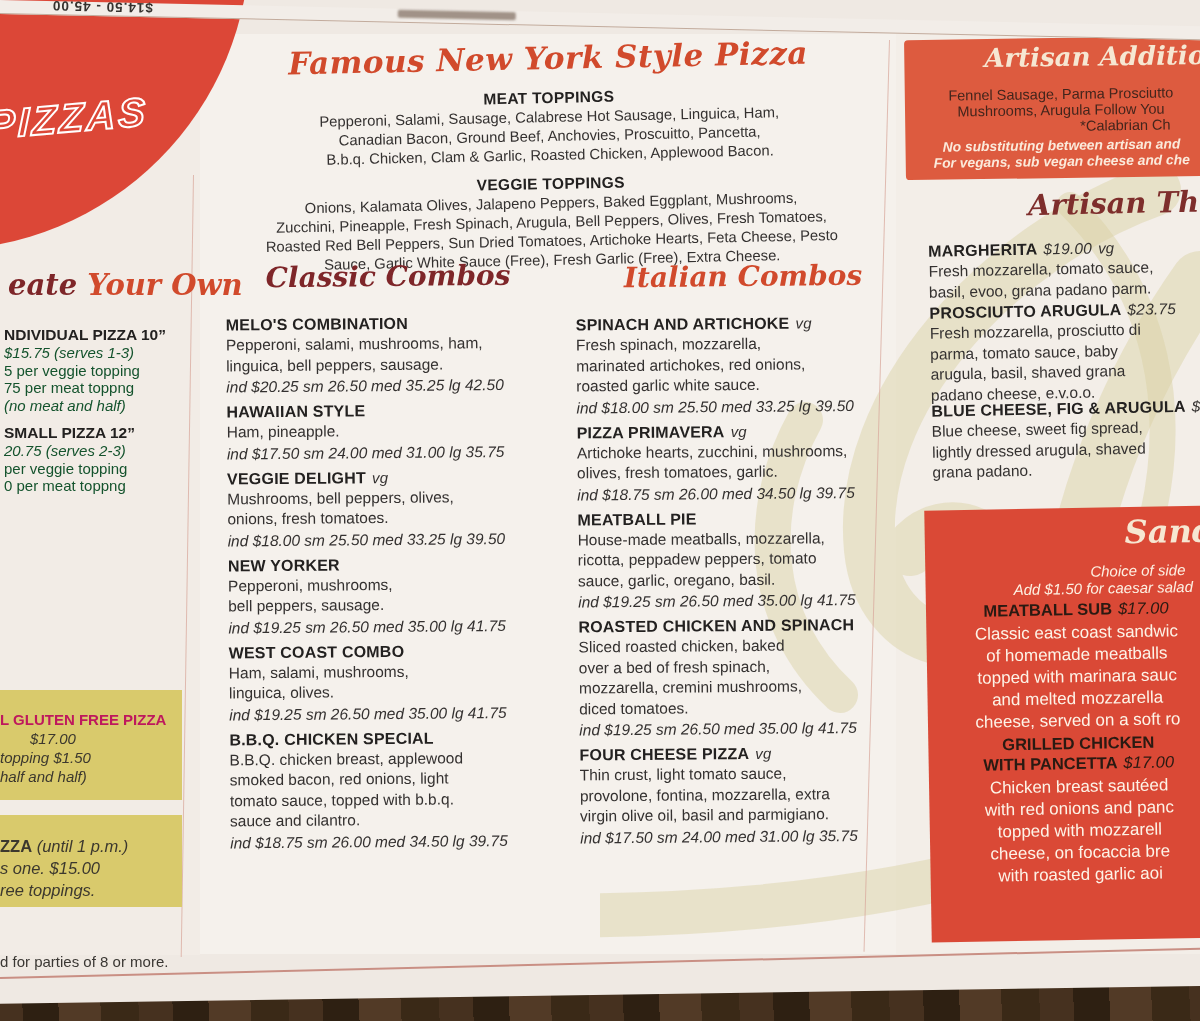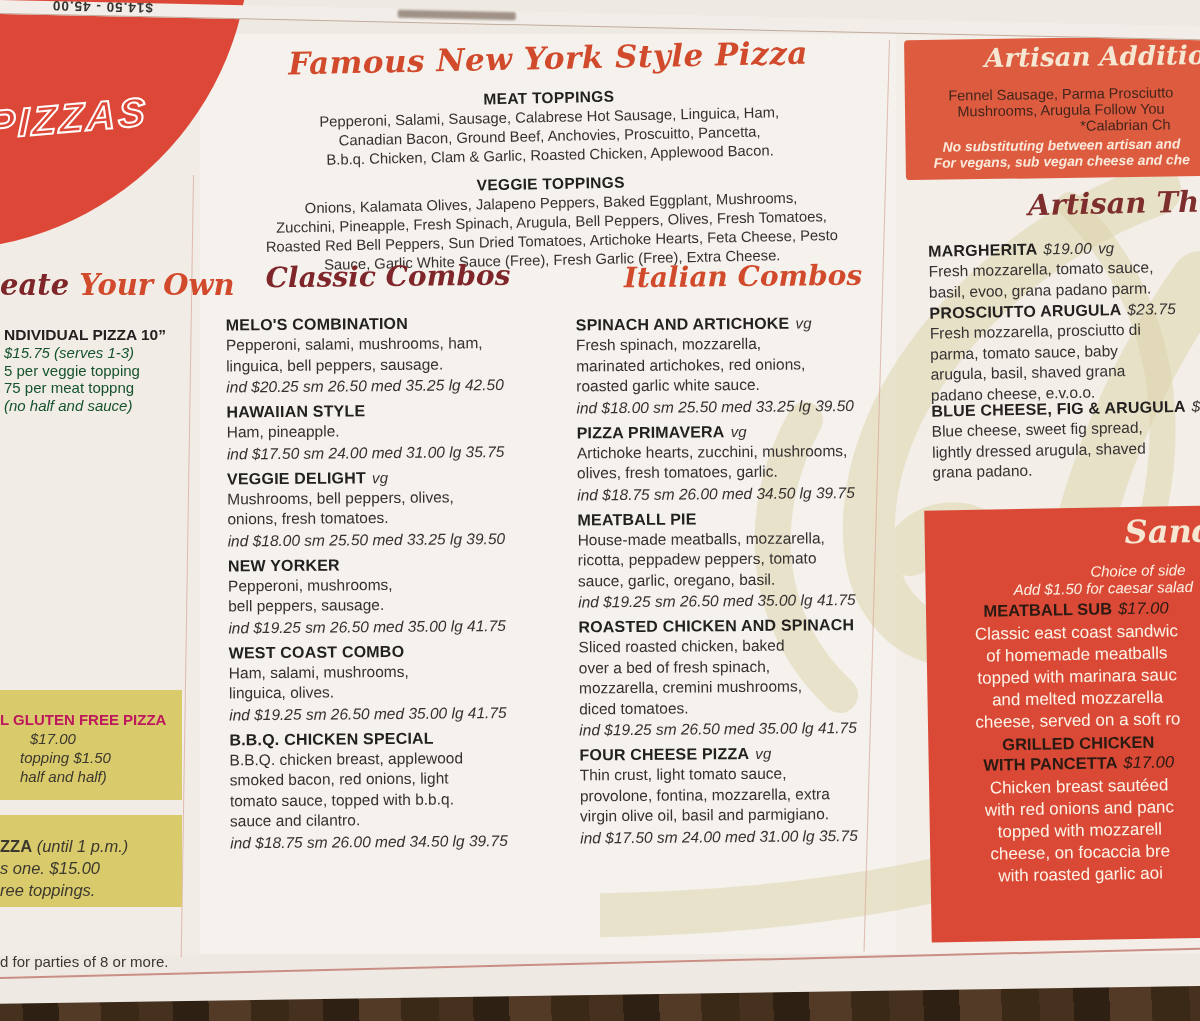--- a/index.html
+++ b/index.html
@@ -43,21 +43,21 @@
   .vg{font-style:italic;font-weight:400;font-size:15px;margin-left:6px;color:#343130;}
   .col{position:absolute;}
   .m-item{margin-bottom:4px;}
   
   .cyo-item{position:absolute;left:4px;width:195px;}
   .cyo-name{font-size:15.5px;font-weight:700;color:#232120;line-height:18px;}
   .cyo-line{font-size:15px;line-height:17.5px;color:#14532d;}
   .it{font-style:italic;}
   .ybox{position:absolute;left:-12px;width:182px;background:#d9ca6c;color:#3c382e;padding:20px 0 0 12px;}
   .ybox .b{font-weight:700;font-size:15px;color:#be185d;line-height:19px;}
-  .ybox .l{font-size:15px;font-style:italic;line-height:19px;padding-left:20px;}
+  .ybox .l{font-size:15px;font-style:italic;line-height:19px;}
   .lunchbox .l2{font-size:16.5px;line-height:22px;font-style:italic;}
   
   .abox{position:absolute;left:905px;top:38px;width:312px;height:140px;background:#dd5b3f;border-radius:4px;
     transform:rotate(-0.8deg);color:#43251c;}
   .abox-title{position:absolute;left:80px;top:4px;font-size:26px;color:#f6e7d2;white-space:nowrap;}
   .abox-line{position:absolute;width:100%;text-align:center;font-size:14.5px;line-height:16px;font-weight:500;}
   .abox-note{position:absolute;width:100%;text-align:center;font-size:13.8px;font-style:italic;font-weight:700;color:#fbeadb;}
   
   .athin{position:absolute;left:928px;width:285px;transform:rotate(-1.1deg);}
   
@@ -108,30 +108,36 @@
     <div class="top-line">Canadian Bacon, Ground Beef, Anchovies, Proscuitto, Pancetta,</div>
     <div class="top-line">B.b.q. Chicken, Clam &amp; Garlic, Roasted Chicken, Applewood Bacon.</div>
     <div class="top-head" style="margin-top:11px">VEGGIE TOPPINGS</div>
     <div class="top-line">Onions, Kalamata Olives, Jalapeno Peppers, Baked Eggplant, Mushrooms,</div>
     <div class="top-line">Zucchini, Pineapple, Fresh Spinach, Arugula, Bell Peppers, Olives, Fresh Tomatoes,</div>
     <div class="top-line">Roasted Red Bell Peppers, Sun Dried Tomatoes, Artichoke Hearts, Feta Cheese, Pesto</div>
     <div class="top-line">Sauce, Garlic White Sauce (Free), Fresh Garlic (Free), Extra Cheese.</div>
   </section>
 
   <section class="col" style="left:0;top:0;width:200px;height:1021px;">
-    <div class="script" style="position:absolute;left:0;top:268px;font-size:29px;white-space:nowrap;">
+    <div class="script" style="position:absolute;left:8px;top:268px;font-size:29px;white-space:nowrap;">
       <span style="color:#7e2629">eate</span>
       <span style="color:#d14a2c">Your Own</span>
     </div>
     <div class="cyo-item" style="top:326px">
       <div class="cyo-name">NDIVIDUAL PIZZA 10”</div>
       <div class="cyo-line it">$15.75 (serves 1-3)</div>
       <div class="cyo-line">5 per veggie topping</div>
       <div class="cyo-line">75  per meat toppng</div>
-      <div class="cyo-line it">(no half and sauce)</div>
+      <div class="cyo-line it">(no meat and half)</div>
+    </div>
+    <div class="cyo-item" style="top:424px">
+      <div class="cyo-name">SMALL PIZZA 12”</div>
+      <div class="cyo-line it">20.75 (serves 2-3)</div>
+      <div class="cyo-line">per veggie topping</div>
+      <div class="cyo-line">0 per meat toppng</div>
     </div>
     <div class="ybox" style="top:690px;height:90px;">
       <div class="b">L GLUTEN FREE PIZZA</div>
       <div class="l" style="padding-left:30px">$17.00</div>
       <div class="l">topping $1.50</div>
       <div class="l">half and half)</div>
     </div>
     <div class="ybox lunchbox" style="top:815px;height:72px;">
       <div class="l2"><b style="font-style:normal">ZZA</b> <span>(until 1 p.m.)</span></div>
       <div class="l2">s one. $15.00</div>

